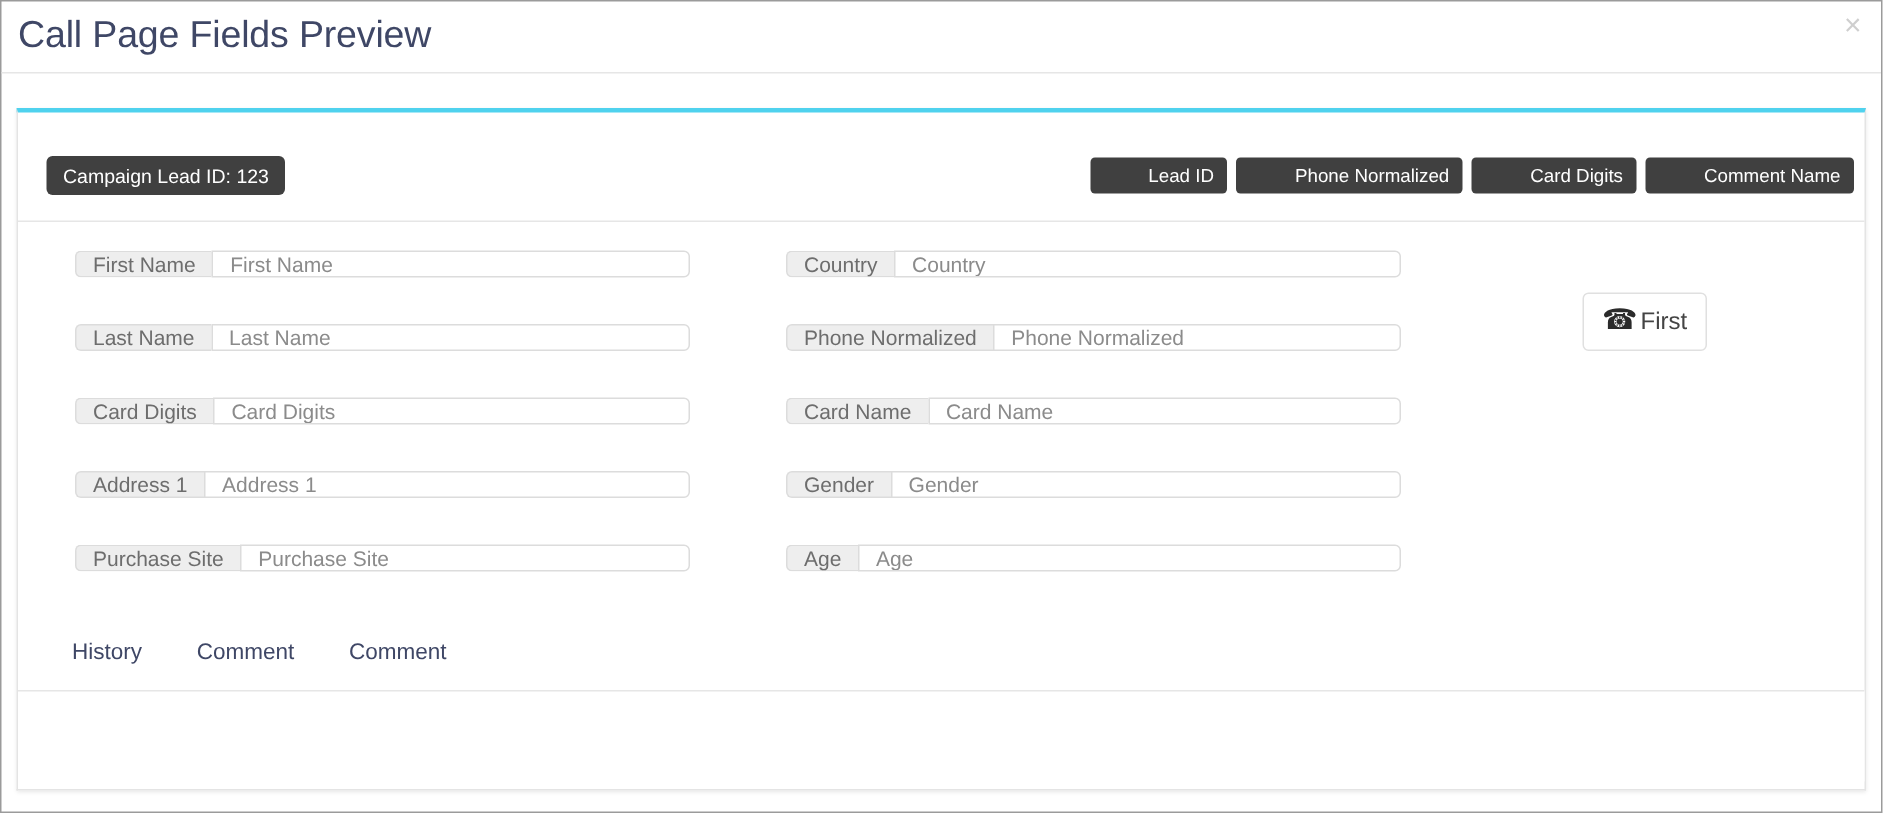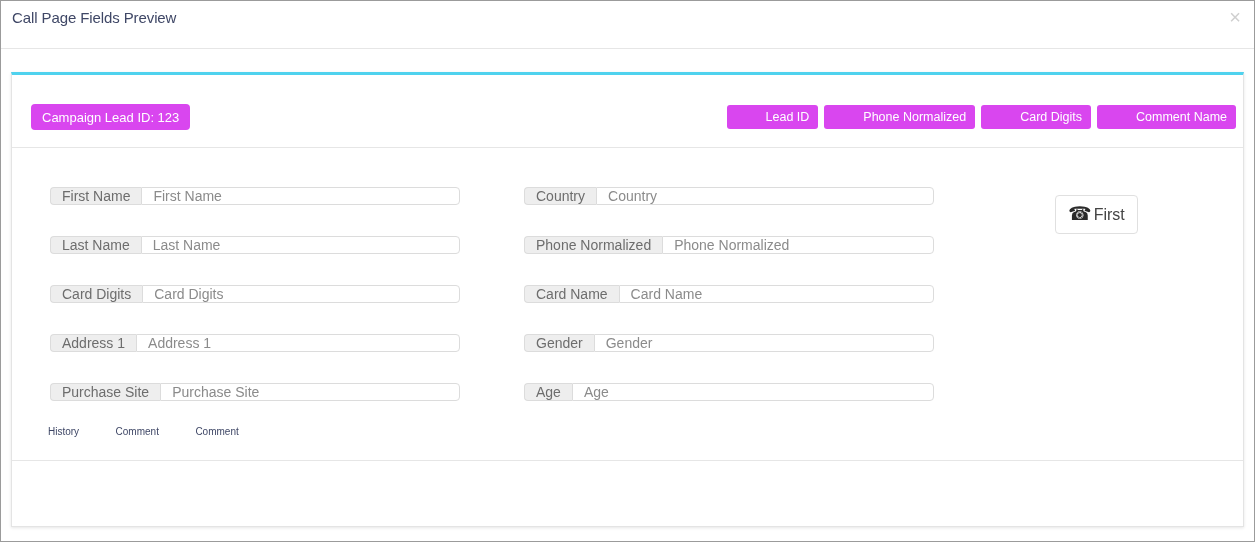--- a/index.html
+++ b/index.html
@@ -30,21 +30,21 @@
   .modal-header {
     position: relative;
     height: 48px;
     border-bottom: 1px solid #e6e6e6;
     box-sizing: border-box;
   }
   .modal-title {
     position: absolute;
     left: 11px;
     top: 8px;
-    font-size: 15px;
+    font-size: 25px;
     font-weight: 400;
     color: #3f4766;
     letter-spacing: -0.1px;
     white-space: nowrap;
   }
   .modal-close {
     position: absolute;
     right: 9px;
     top: 4px;
     font-size: 20px;
@@ -84,21 +84,21 @@
     border-bottom: 1px solid #e6e6e6;
   }
   .badge {
     position: absolute;
     top: 30px;
     display: inline-flex;
     align-items: center;
     justify-content: center;
     height: 24px;
     padding: 0 9px;
-    background: #d946ef;
+    background: #404040;
     color: #ffffff;
     font-size: 12.5px;
     border-radius: 3px;
     white-space: nowrap;
     box-sizing: border-box;
   }
   .badge-campaign {
     left: 19px;
     height: 26px;
     top: 29px;
@@ -126,21 +126,21 @@
   }
   .col {
     position: absolute;
     top: 19px;
   }
   .col-left  { left: 38px;  width: 410px; }
   .col-right { left: 512px; width: 410px; }
 
   .input-group {
     display: flex;
-    align-items: flex-end;
+    align-items: flex-start;
     height: 38px;
     margin-bottom: 11px;
     width: 100%;
   }
   .input-prefix {
     display: flex;
     align-items: center;
     padding: 0 11px;
     background: #eeeeee;
     border: 1px solid #dcdcdc;
@@ -198,21 +198,21 @@
 
   
   .tabs {
     position: relative;
     height: 44px;
     padding-left: 20px;
   }
   .tab {
     display: inline-block;
     padding: 10px 16px;
-    font-size: 10px;
+    font-size: 15px;
     color: #3f4766;
     cursor: pointer;
     white-space: nowrap;
   }
   .tab-panel {
     position: relative;
     border-top: 1px solid #e6e6e6;
     height: 60px;
     background: #ffffff;
   }

